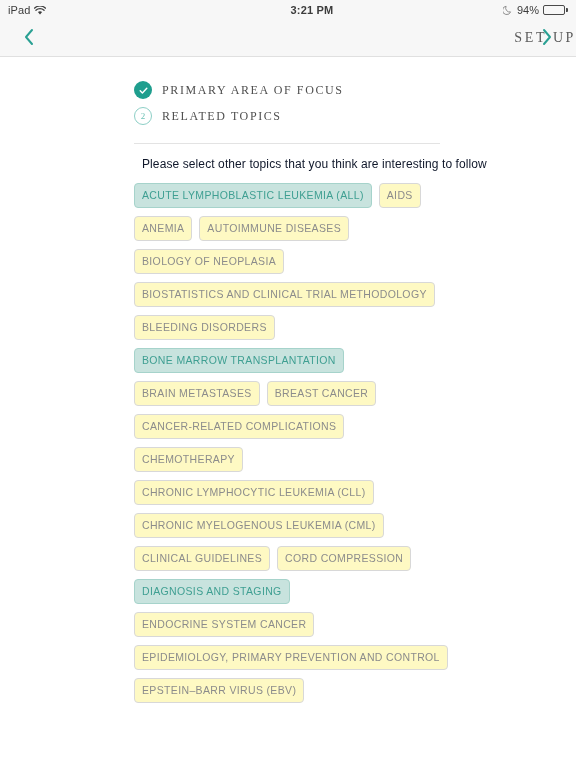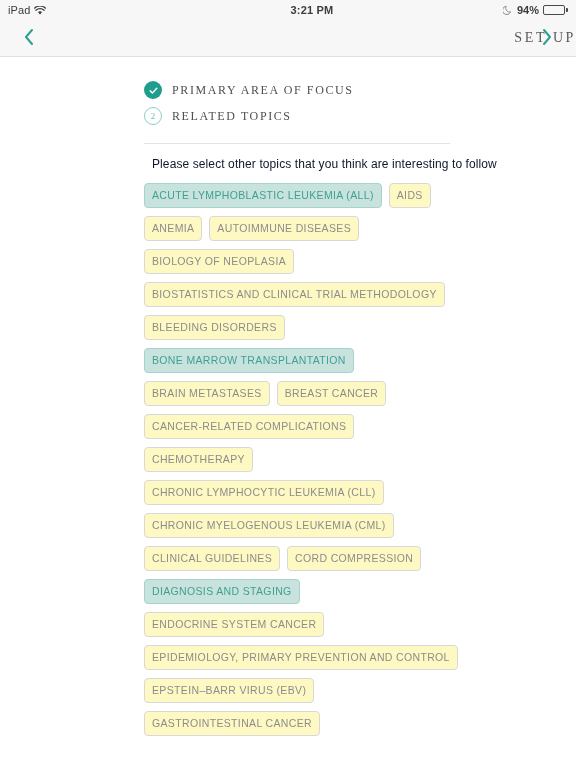--- a/index.html
+++ b/index.html
@@ -53,21 +53,21 @@
     font-weight: bold;
     color: #3c3c3c;
     letter-spacing: 0.2px;
     padding-left: 48px;
   }
   .status-right {
     margin-left: auto;
     display: flex;
     gap: 4px;
     font-size: 11px;
-    font-weight: bold;
+    font-weight: normal;
     color: #3c3c3c;
     z-index: 2;
   }
   .moon-icon { display: inline-block; width: 10px; height: 10px; position: relative; top: 1px; opacity: .75; }
   .battery {
     display: inline-flex;
     align-items: center;
   }
   .battery-body {
     width: 22px; height: 10px;
@@ -113,21 +113,21 @@
     border: none;
     cursor: pointer;
   }
   .nav-btn.right { margin-left: auto; }
   .chev { display: block; }
 
   
   .content {
     flex: 1 1 auto;
     overflow: hidden;
-    padding: 0 0 0 10px;
+    padding: 0 0 0 0;
     background: #ffffff;
   }
   .inner {
     padding: 20px 48px 0 134px;
   }
 
   .steps { margin-bottom: 14px; }
   .step {
     display: flex;
     align-items: center;
@@ -287,19 +287,18 @@
           <div class="chip">CANCER-RELATED COMPLICATIONS</div>
           <div class="chip">CHEMOTHERAPY</div>
           <div class="chip">CHRONIC LYMPHOCYTIC LEUKEMIA (CLL)</div>
           <div class="chip">CHRONIC MYELOGENOUS LEUKEMIA (CML)</div>
           <div class="chip">CLINICAL GUIDELINES</div>
           <div class="chip">CORD COMPRESSION</div>
           <div class="chip selected">DIAGNOSIS AND STAGING</div>
           <div class="chip">ENDOCRINE SYSTEM CANCER</div>
           <div class="chip">EPIDEMIOLOGY, PRIMARY PREVENTION AND CONTROL</div>
           <div class="chip">EPSTEIN–BARR VIRUS (EBV)</div>
-          <div class="chip">GASTROINTESTINAL CANCER</div>
         </div>
 
     </div>
   </div>
 
 </div>
 
 </body></html>

